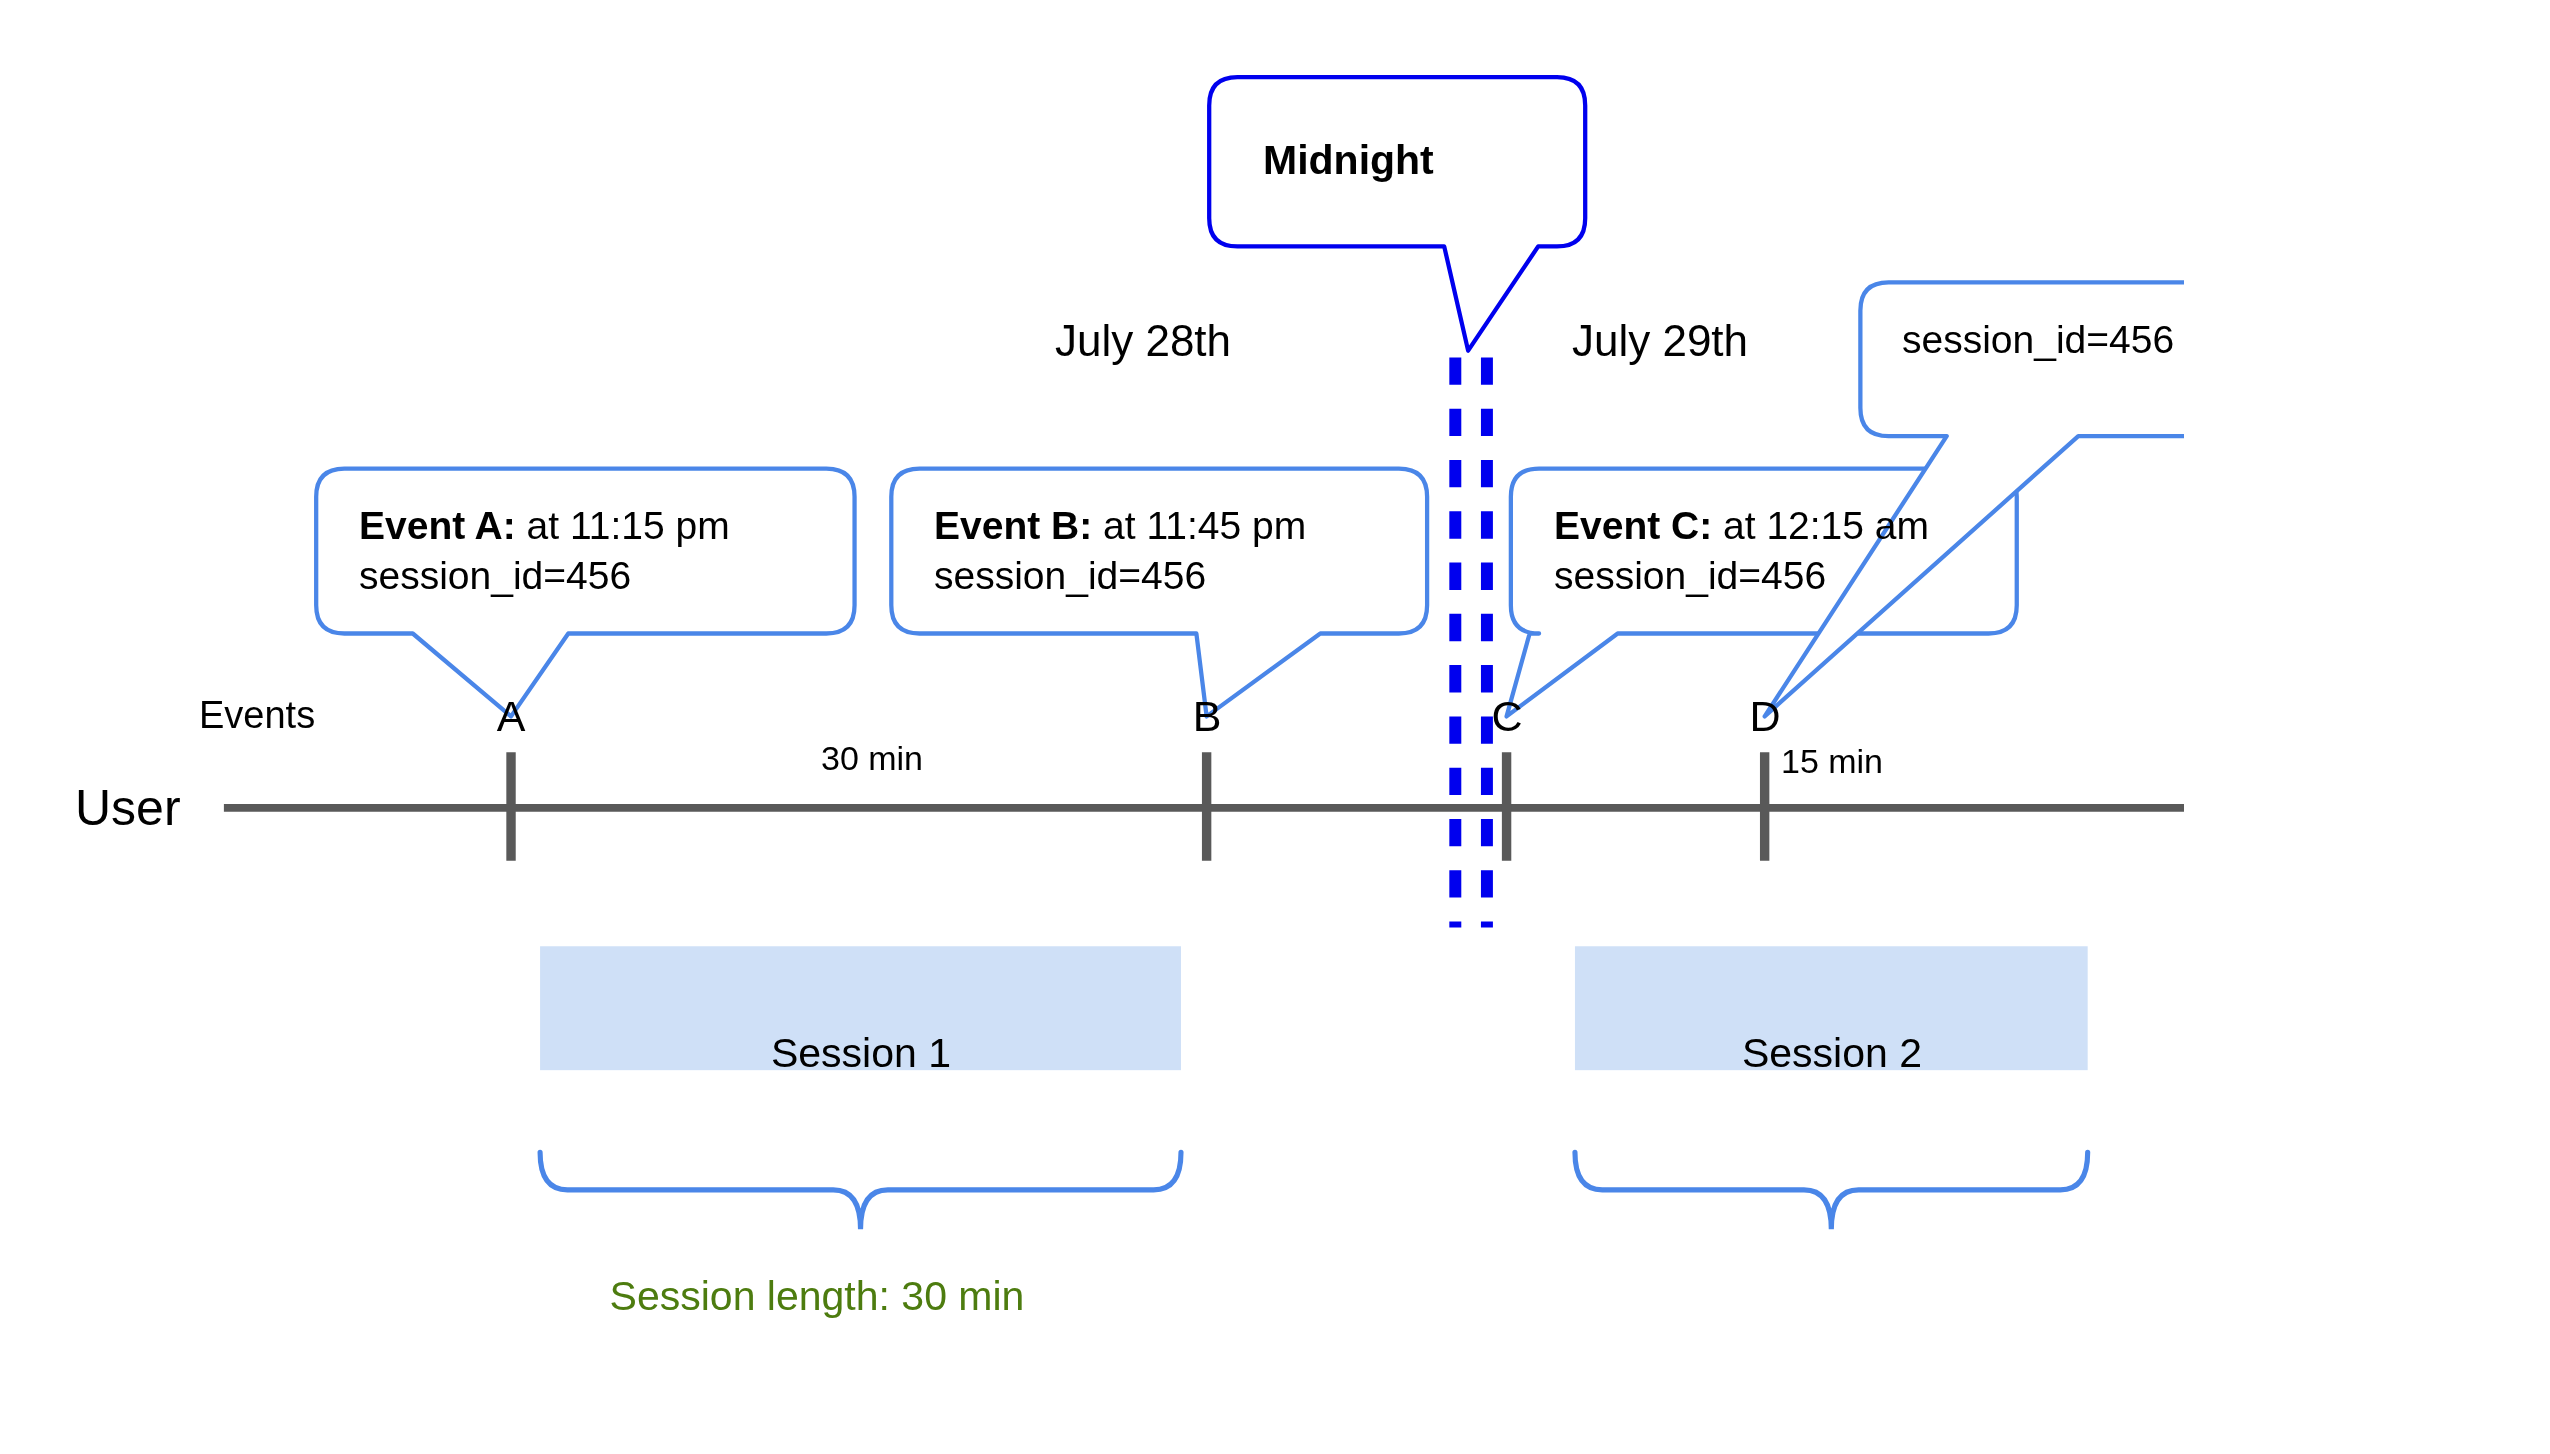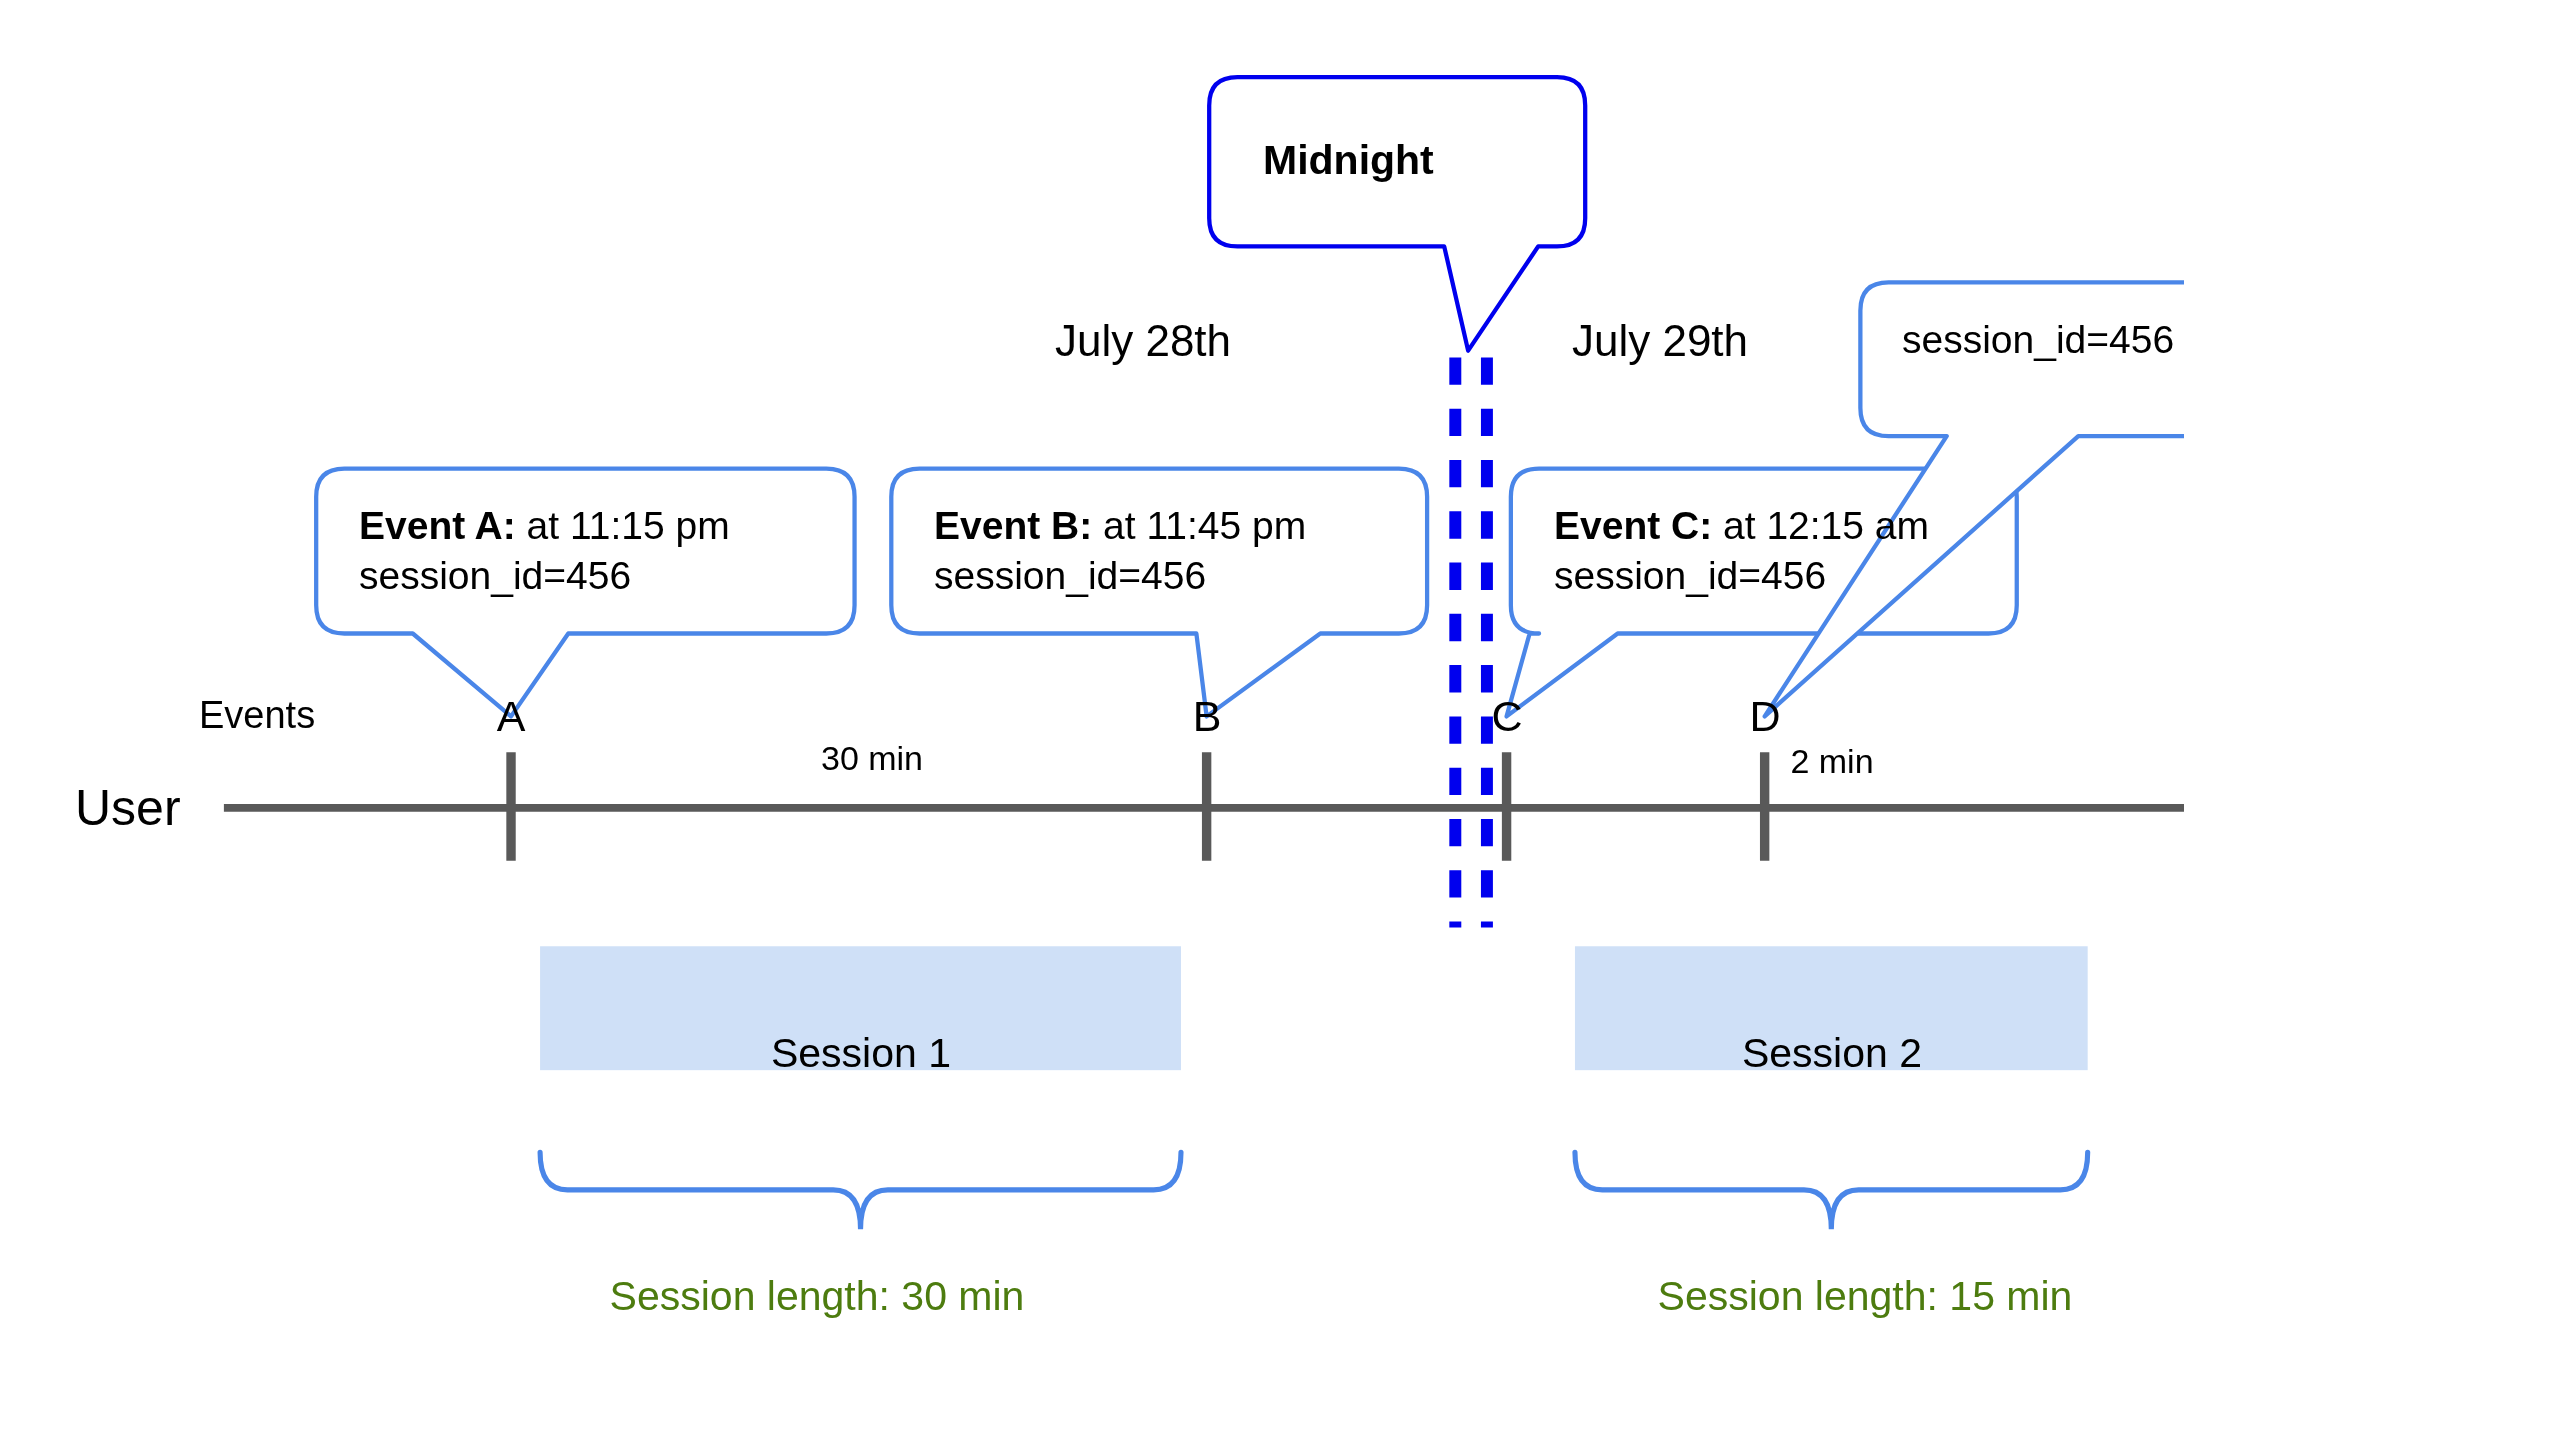--- a/index.html
+++ b/index.html
@@ -161,22 +161,21 @@
 
   <div class="events-name" style="left:199px; top:694px;">Events</div>
   <div class="axis-name" style="left:75px; top:779px;">User</div>
 
   <div class="marker-letter" style="left:511px; top:692px;">A</div>
   <div class="marker-letter" style="left:1207px; top:692px;">B</div>
   <div class="marker-letter" style="left:1507px; top:692px;">C</div>
   <div class="marker-letter" style="left:1765px; top:692px;">D</div>
 
   <div class="gap-label" style="left:872px; top:739px;">30 min</div>
-  <div class="gap-label" style="left:1832px; top:742px;">2 min</div>
+  <div class="gap-label" style="left:1832px; top:742px;">15 min</div>
 
   <div class="session-label" style="left:861px; top:1009px;">Session 1</div>
   <div class="session-label" style="left:1832px; top:1009px;">Session 2</div>
 
   <div class="length-label" style="left:784px; top:1273px;">Session length: 30 min</div>
-  <div class="length-label" style="left:1832px; top:1273px;">Session length: 15 min</div>
 
 </div>
 
 
 </body></html>

